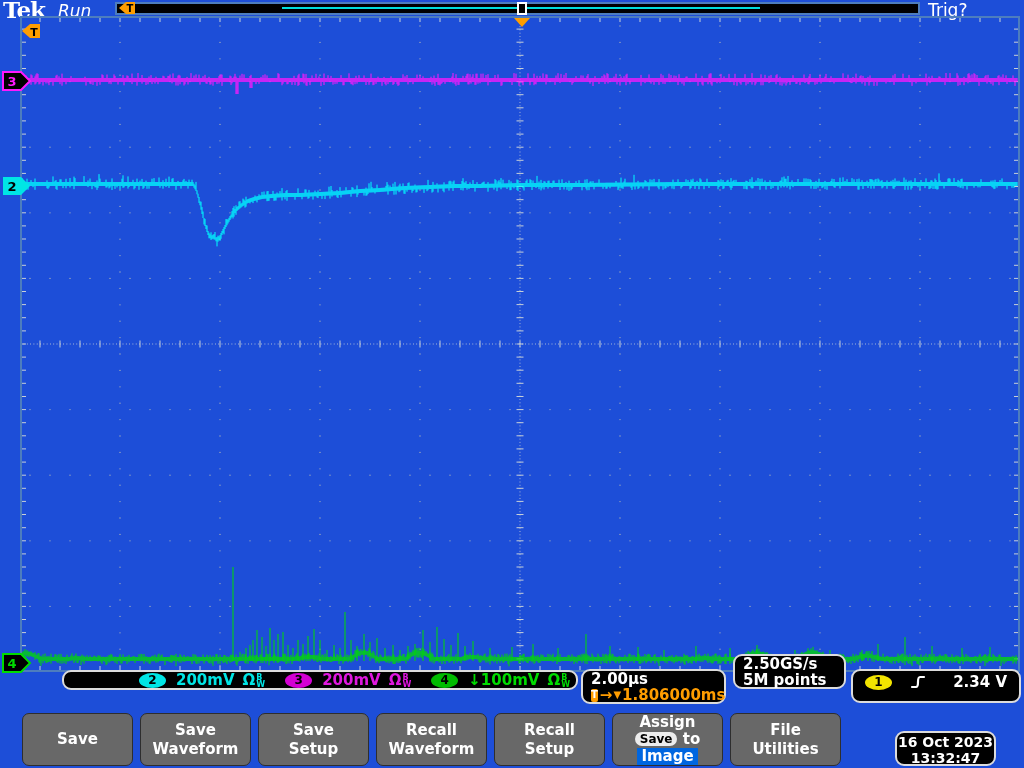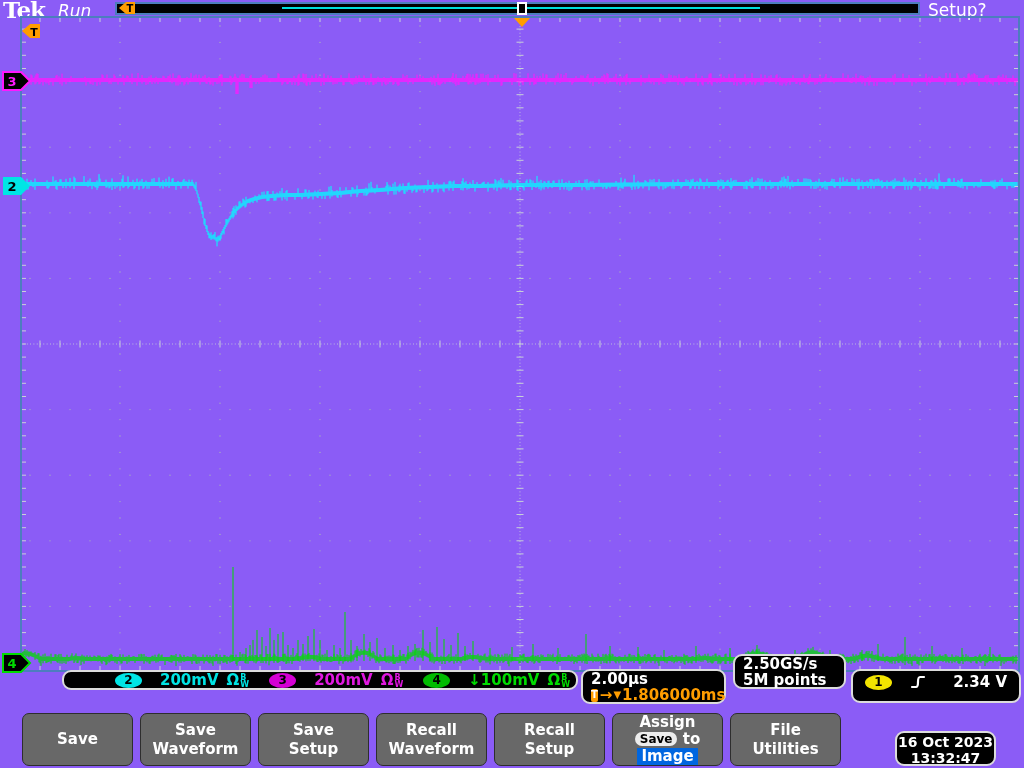--- a/index.html
+++ b/index.html
@@ -1,16 +1,16 @@
 <!DOCTYPE html>
 <html><head>
 <meta charset="utf-8">
 <style>
   html,body{margin:0;padding:0;background:#000;}
-  .screen{position:relative;width:1024px;height:768px;background:#8b5cf6;overflow:hidden;
+  .screen{position:relative;width:1024px;height:768px;background:#1d4ed8;overflow:hidden;
           font-family:"DejaVu Sans","Liberation Sans",sans-serif;}
   
   .tek-logo{position:absolute;left:3px;top:-4px;color:#fff;font-family:"DejaVu Serif","Liberation Serif",serif;
             font-weight:bold;font-size:23px;letter-spacing:-1px;}
   .run-status{position:absolute;left:58px;top:1px;color:#fff;font-size:17px;font-style:italic;}
   .trig-status{position:absolute;left:928px;top:0;color:#fff;font-size:17px;}
   
   .recbar{position:absolute;left:115px;top:2px;width:805px;height:13px;background:#000;
           border:2px solid #4d7dbe;box-sizing:border-box;}
   .rec-cyan{position:absolute;left:165px;top:3px;width:478px;height:2px;background:#00dede;}
@@ -25,21 +25,21 @@
   
   .box{position:absolute;background:#000;border:2px solid #dcdcdc;border-radius:9px;
        box-sizing:border-box;color:#fff;}
   .chbox{left:62px;top:670px;width:516px;height:20px;display:flex;align-items:center;
          justify-content:flex-end;padding:0 6px 0 0;font-weight:bold;font-size:15px;}
   .badge{display:inline-flex;min-width:27px;height:15px;border-radius:50%;align-items:center;
          justify-content:center;color:#000;font-size:12px;font-weight:bold;line-height:15px;}
   .bwstack{display:inline-flex;flex-direction:column;font-size:8px;line-height:7px;
            font-weight:bold;margin-left:1px;transform:translateY(1px);}
   .chgrp{display:inline-flex;align-items:center;margin-left:20px;}
-  .chgrp .scale{margin-left:18px;}
+  .chgrp .scale{margin-left:10px;}
   .chgrp .ohm{margin-left:8px;}
   .tbbox{left:581px;top:669px;width:145px;height:35px;padding:0 8px;font-size:15px;
          font-weight:bold;line-height:16px;}
   .tb-line2{color:#ff9d00;display:flex;align-items:center;gap:1px;}
   .tbadge{width:13px;height:13px;background:#ff9d00;color:#fff;font-size:10px;font-weight:bold;
           display:inline-flex;align-items:center;justify-content:center;border-radius:2px;margin-right:1px;}
   .tb-tri{font-size:10px;}
   .acqbox{left:733px;top:654px;width:113px;height:35px;padding:0 8px;font-size:15px;
           font-weight:bold;line-height:16px;}
   .trgbox{left:851px;top:669px;width:170px;height:34px;display:flex;align-items:center;
@@ -58,21 +58,21 @@
   .dtbox{left:895px;top:731px;width:101px;height:35px;font-size:14px;font-weight:bold;
          text-align:center;line-height:16px;padding-top:1px;}
 </style>
 </head>
 <body>
 
 <div class="screen">
 
   <div class="tek-logo">Tek</div>
   <div class="run-status">Run</div>
-  <div class="trig-status">Setup?</div>
+  <div class="trig-status">Trig?</div>
 
   <div class="recbar">
     <div class="rec-cyan"></div>
     <svg class="rec-ticon" width="18" height="13">
       <polygon points="17,0 17,12 8,12 1,6 8,0" fill="#ff9d00"></polygon>
       <text x="12" y="10" text-anchor="middle" font-size="10" font-weight="bold" fill="#000">T</text>
     </svg>
     <div class="rec-brkt"></div>
   </div>
 

